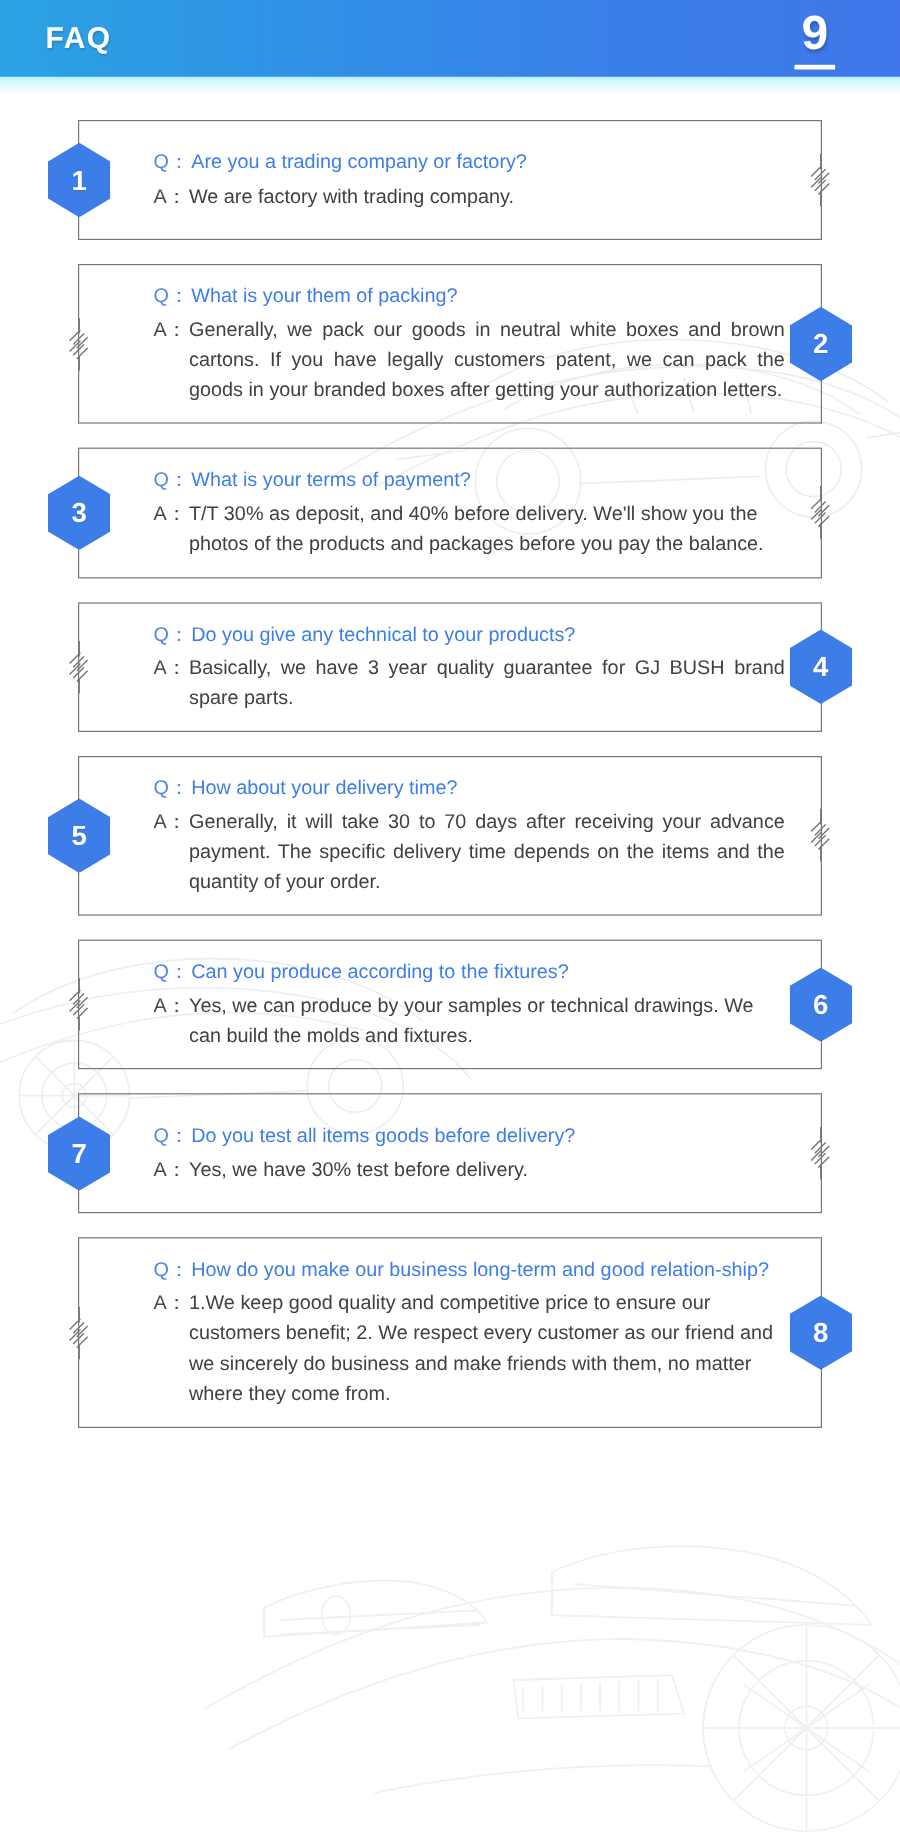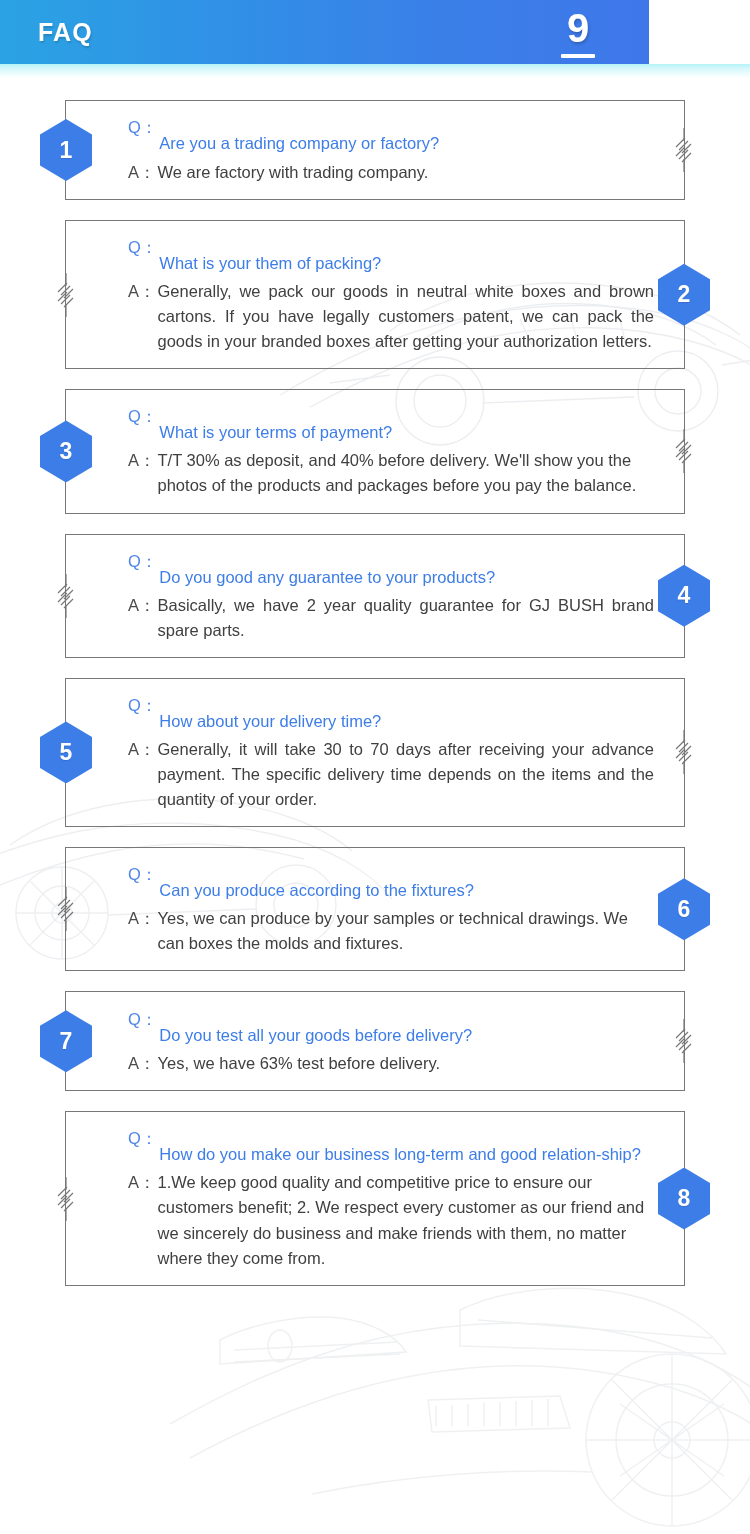--- a/index.html
+++ b/index.html
@@ -28,21 +28,21 @@
     opacity: 0.5;
   }
   .wm-top    { top: 215px;  right: -40px; width: 520px;  height: 260px; }
   .wm-mid    { top: 735px;  left: -120px; width: 520px;  height: 250px; }
   .wm-bottom { bottom: -10px; left: 160px; width: 640px; height: 330px; }
 
   
   #header {
     position: relative;
     z-index: 3;
-    width: 649px;
+    width: 750px;
     height: 64px;
     background: linear-gradient(90deg, #2ba3e3 0%, #2f93e6 30%, #3a7fe8 68%, #3f77ea 100%);
     display: flex;
     align-items: center;
     justify-content: space-between;
     padding: 0 54px 0 38px;
   }
   #header-title {
     color: #ffffff;
     font-size: 25px;
@@ -119,21 +119,20 @@
   .q-label { color: #4f86e8; }
   .a-label { color: #4a4a4a; }
 
   .qa-text {
     flex: 1 1 auto;
     font-size: 16.5px;
     line-height: 1.52;
   }
   .q-text {
     color: #3d7de8;
-    margin-top: 16px;
   }
   .a-text {
     color: #404040;
   }
   .justify .a-text { text-align: justify; text-justify: inter-word; }
 
   
   .hex-badge {
     position: absolute;
     top: 50%;
@@ -314,25 +313,25 @@
             <g stroke="#777777" stroke-width="1.2" fill="none">
               <path d="M13 0 L13 13"></path>
               <path d="M13 31 L13 44"></path>
               <path d="M5 19 L14 10 M8 22 L17 13 M11 25 L20 16"></path>
               <path d="M5 28 L14 19 M8 31 L17 22 M11 34 L20 25"></path>
             </g>
           </svg></div>
         <div class="faq-body">
           <div class="qa-line">
             <span class="qa-label q-label">Q：</span>
-            <span class="qa-text q-text">Do you good any guarantee to your products?</span>
-          </div>
-          <div class="qa-line">
-            <span class="qa-label a-label">A：</span>
-            <span class="qa-text a-text">Basically, we have 2 year quality guarantee for GJ BUSH brand spare parts.</span>
+            <span class="qa-text q-text">Do you give any technical to your products?</span>
+          </div>
+          <div class="qa-line">
+            <span class="qa-label a-label">A：</span>
+            <span class="qa-text a-text">Basically, we have 3 year quality guarantee for GJ BUSH brand spare parts.</span>
           </div>
         </div>
       </div>
       <div class="faq-card justify">
         <div class="hex-badge badge-left">
           <span>5</span>
         </div>
         <div class="break-mark break-right"><svg viewBox="0 0 26 44">
             <g stroke="#777777" stroke-width="1.2" fill="none">
               <path d="M13 0 L13 13"></path>
@@ -364,44 +363,44 @@
               <path d="M5 28 L14 19 M8 31 L17 22 M11 34 L20 25"></path>
             </g>
           </svg></div>
         <div class="faq-body">
           <div class="qa-line">
             <span class="qa-label q-label">Q：</span>
             <span class="qa-text q-text">Can you produce according to the fixtures?</span>
           </div>
           <div class="qa-line">
             <span class="qa-label a-label">A：</span>
-            <span class="qa-text a-text">Yes, we can produce by your samples or technical drawings. We can boxes the molds and fixtures.</span>
+            <span class="qa-text a-text">Yes, we can produce by your samples or technical drawings. We can build the molds and fixtures.</span>
           </div>
         </div>
       </div>
       <div class="faq-card">
         <div class="hex-badge badge-left">
           <span>7</span>
         </div>
         <div class="break-mark break-right"><svg viewBox="0 0 26 44">
             <g stroke="#777777" stroke-width="1.2" fill="none">
               <path d="M13 0 L13 13"></path>
               <path d="M13 31 L13 44"></path>
               <path d="M5 19 L14 10 M8 22 L17 13 M11 25 L20 16"></path>
               <path d="M5 28 L14 19 M8 31 L17 22 M11 34 L20 25"></path>
             </g>
           </svg></div>
         <div class="faq-body">
           <div class="qa-line">
             <span class="qa-label q-label">Q：</span>
-            <span class="qa-text q-text">Do you test all your goods before delivery?</span>
-          </div>
-          <div class="qa-line">
-            <span class="qa-label a-label">A：</span>
-            <span class="qa-text a-text">Yes, we have 63% test before delivery.</span>
+            <span class="qa-text q-text">Do you test all items goods before delivery?</span>
+          </div>
+          <div class="qa-line">
+            <span class="qa-label a-label">A：</span>
+            <span class="qa-text a-text">Yes, we have 30% test before delivery.</span>
           </div>
         </div>
       </div>
       <div class="faq-card">
         <div class="hex-badge badge-right">
           <span>8</span>
         </div>
         <div class="break-mark break-left"><svg viewBox="0 0 26 44">
             <g stroke="#777777" stroke-width="1.2" fill="none">
               <path d="M13 0 L13 13"></path>

